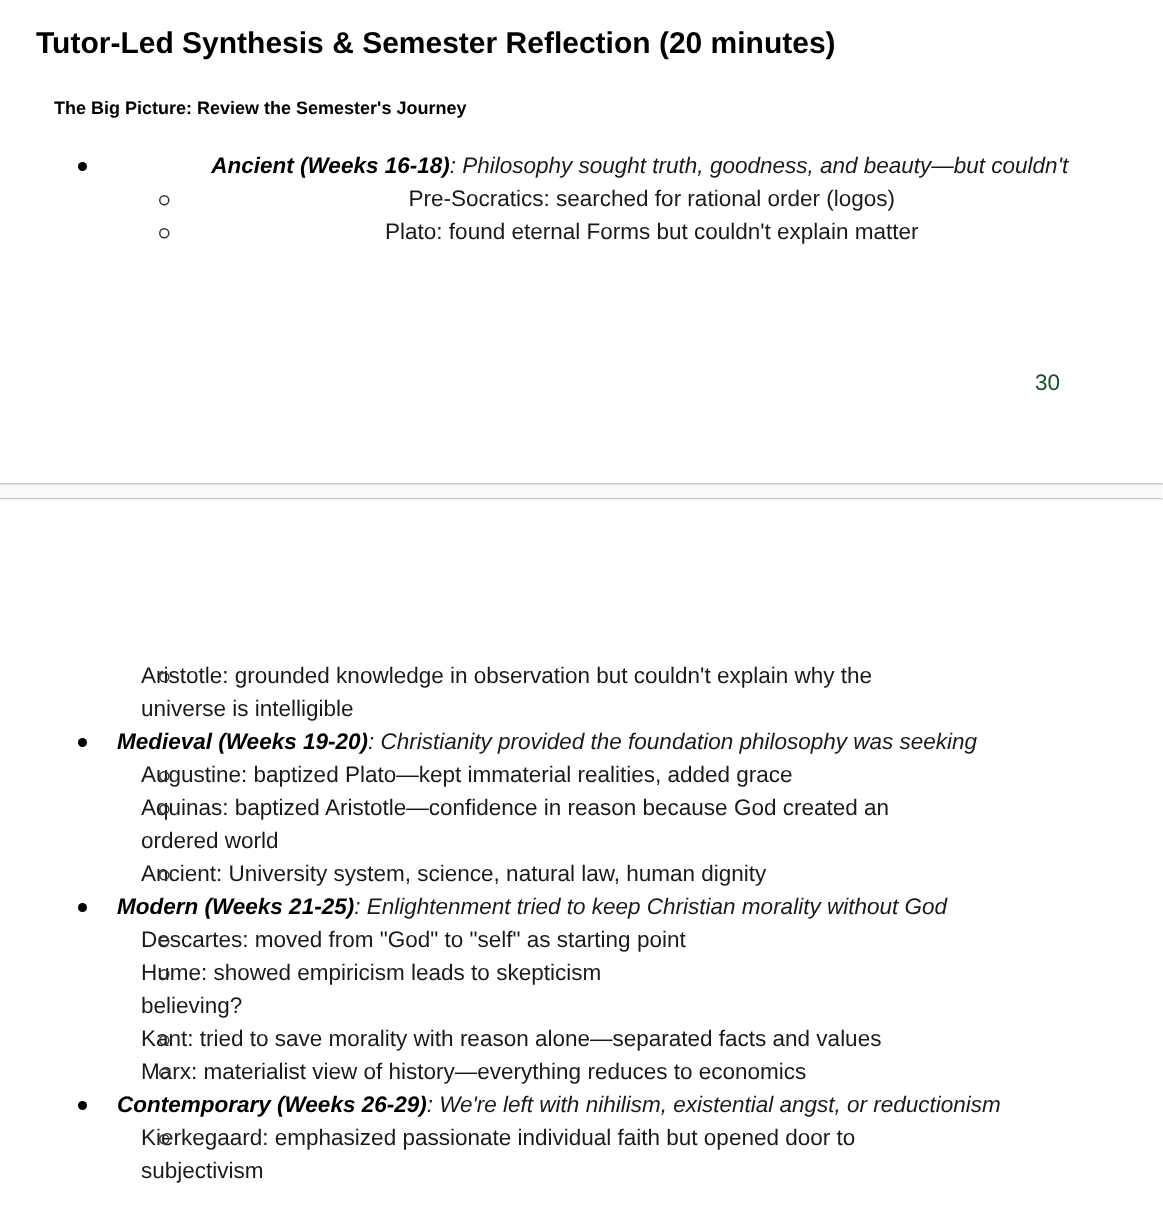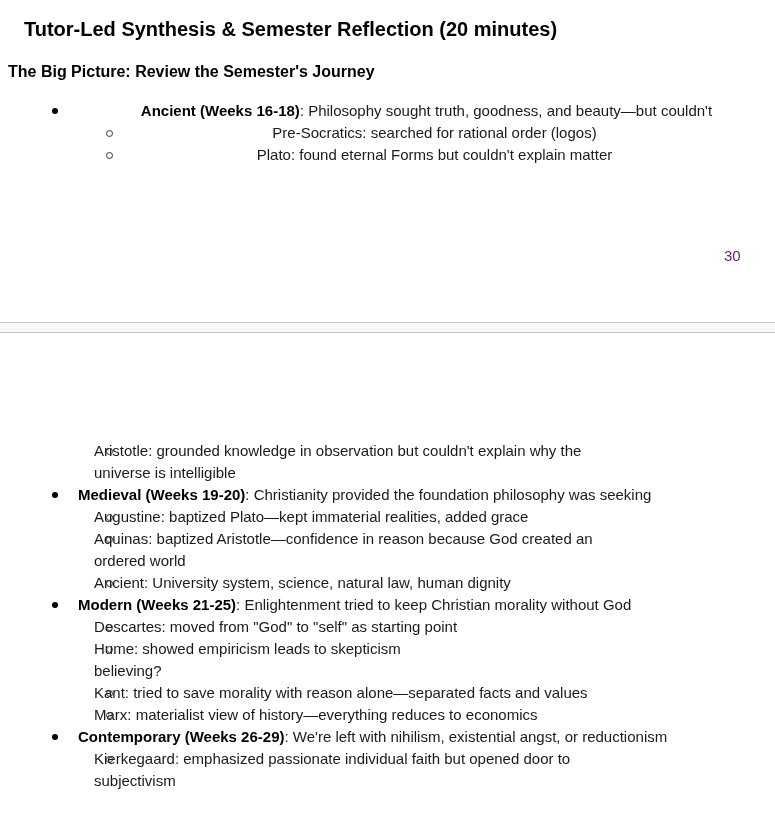--- a/index.html
+++ b/index.html
@@ -39,50 +39,50 @@
       top: 16px;
       margin: 0;
       font-size: 20px;
       font-weight: bold;
       line-height: 26px;
       color: #000000;
       white-space: nowrap;
     }
     .subtitle {
       position: absolute;
-      left: 8px;
+      left: 36px;
       top: 61px;
       margin: 0;
-      font-size: 16px;
+      font-size: 12px;
       font-weight: bold;
       line-height: 22px;
       color: #000000;
       white-space: nowrap;
     }
     .page-number {
       position: absolute;
-      left: 724px;
+      left: 690px;
       top: 246px;
       font-size: 15px;
       line-height: 20px;
-      color: #701a75;
+      color: #14532d;
     }
     .block {
       position: absolute;
       left: 0;
       width: 775px;
     }
     .line {
       position: relative;
       height: 22px;
       line-height: 22px;
       font-size: 15px;
       white-space: nowrap;
     }
-    .l1 { padding-left: 78px; }
+    .l1 { padding-left: 78px; font-style: italic; }
     .l2 { padding-left: 94px; }
     .bullet-solid {
       position: absolute;
       left: 52px;
       top: 8px;
       width: 6px;
       height: 6px;
       border-radius: 50%;
       background: #000000;
     }

